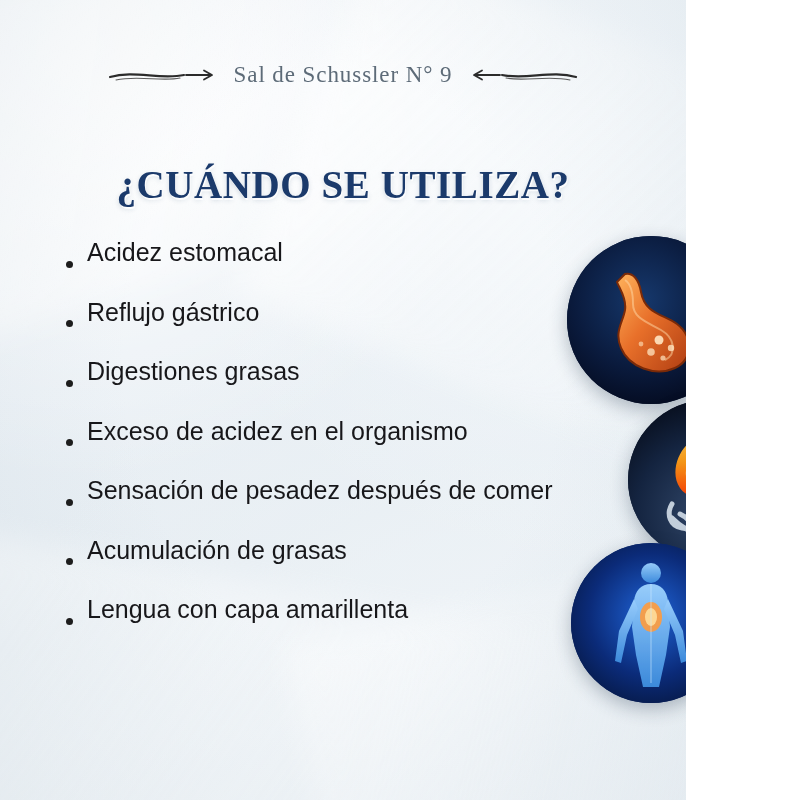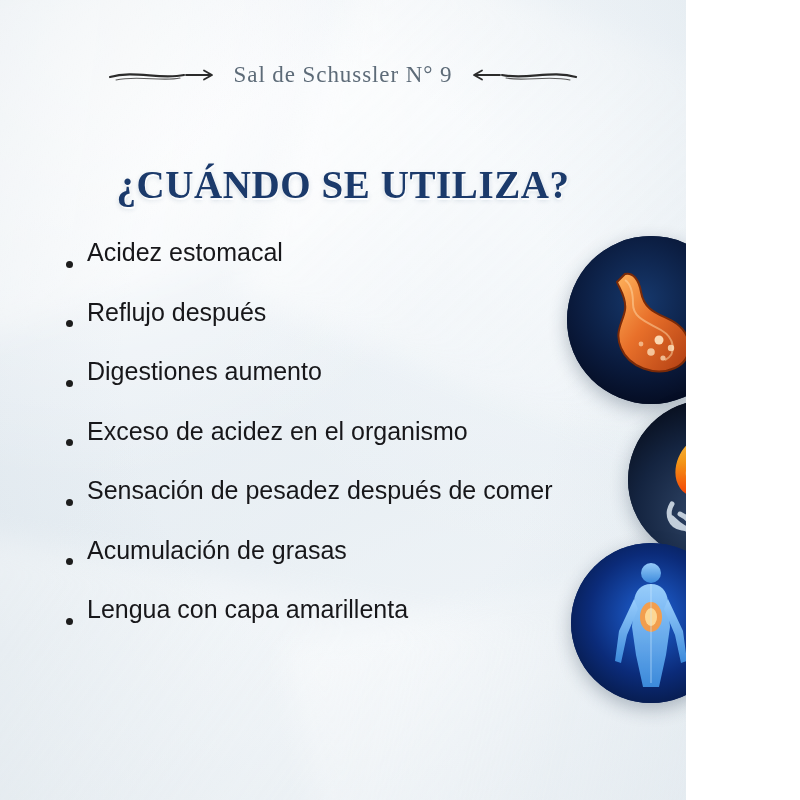--- a/index.html
+++ b/index.html
@@ -204,25 +204,25 @@
 
   <h1 class="title">¿CUÁNDO SE UTILIZA?</h1>
 
   <div class="bullets">
     <div class="bullet-item">
       <span class="bullet-dot"></span>
       <span class="bullet-text">Acidez estomacal</span>
     </div>
     <div class="bullet-item">
       <span class="bullet-dot"></span>
-      <span class="bullet-text">Reflujo después</span>
-    </div>
-    <div class="bullet-item">
-      <span class="bullet-dot"></span>
-      <span class="bullet-text">Digestiones aumento</span>
+      <span class="bullet-text">Reflujo gástrico</span>
+    </div>
+    <div class="bullet-item">
+      <span class="bullet-dot"></span>
+      <span class="bullet-text">Digestiones grasas</span>
     </div>
     <div class="bullet-item">
       <span class="bullet-dot"></span>
       <span class="bullet-text">Exceso de acidez en el organismo</span>
     </div>
     <div class="bullet-item">
       <span class="bullet-dot"></span>
       <span class="bullet-text">Sensación de pesadez después de comer</span>
     </div>
     <div class="bullet-item">

